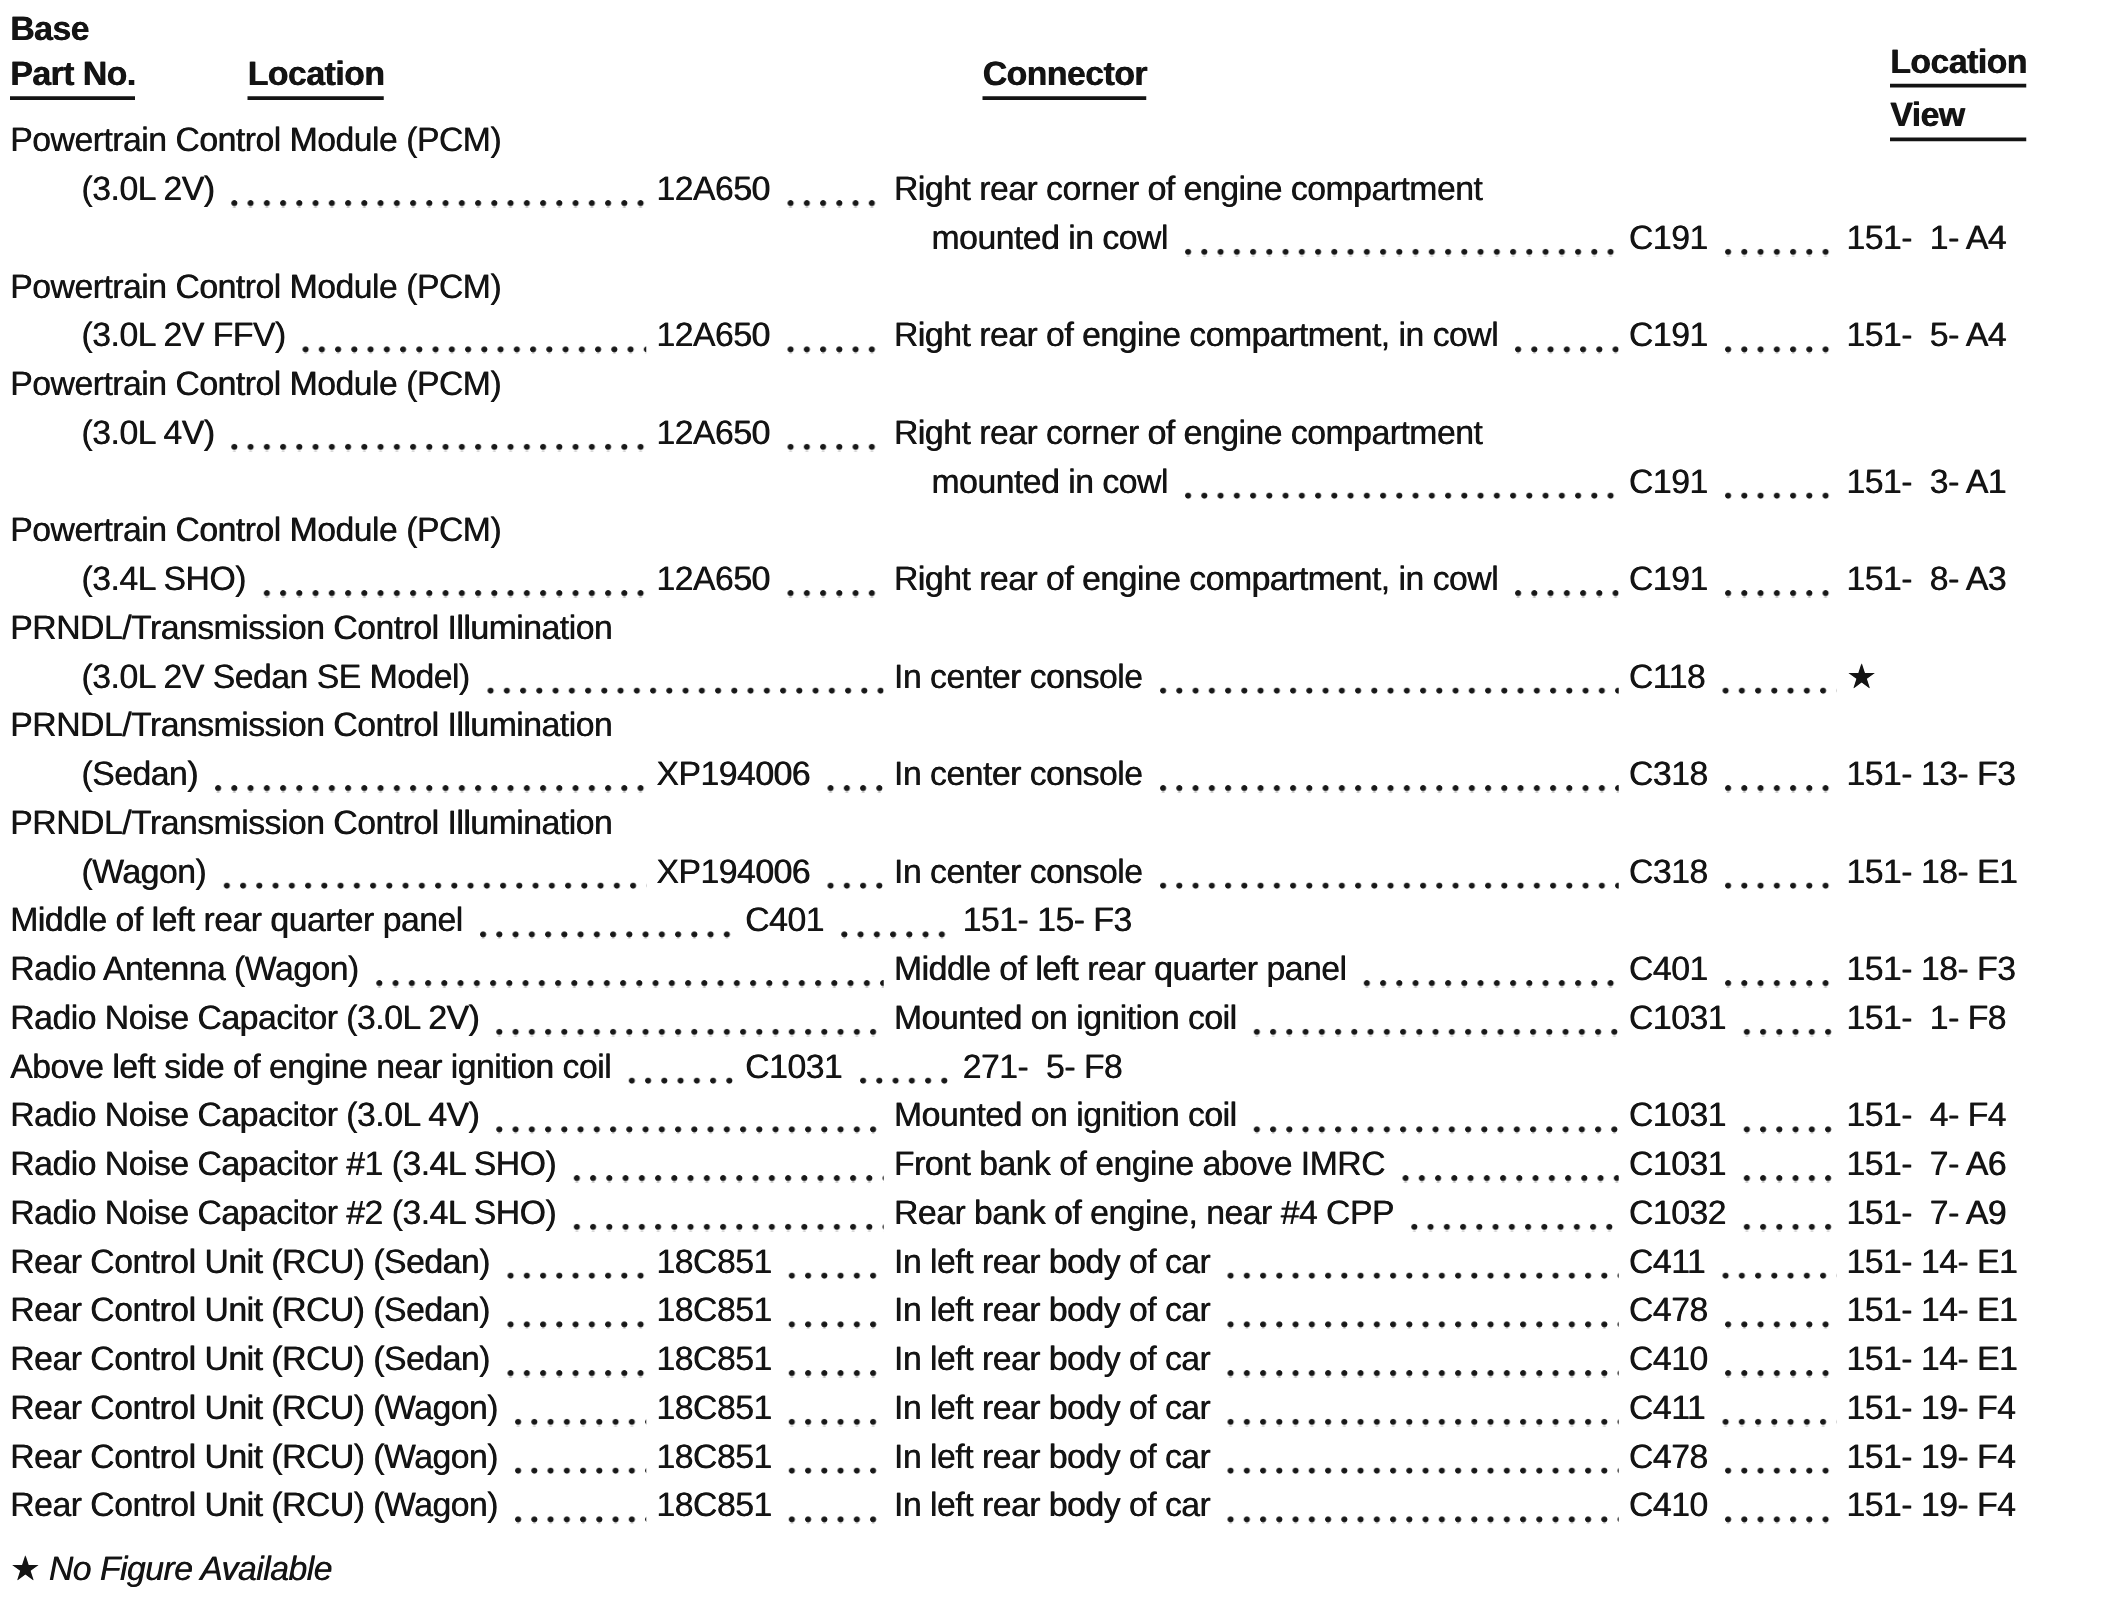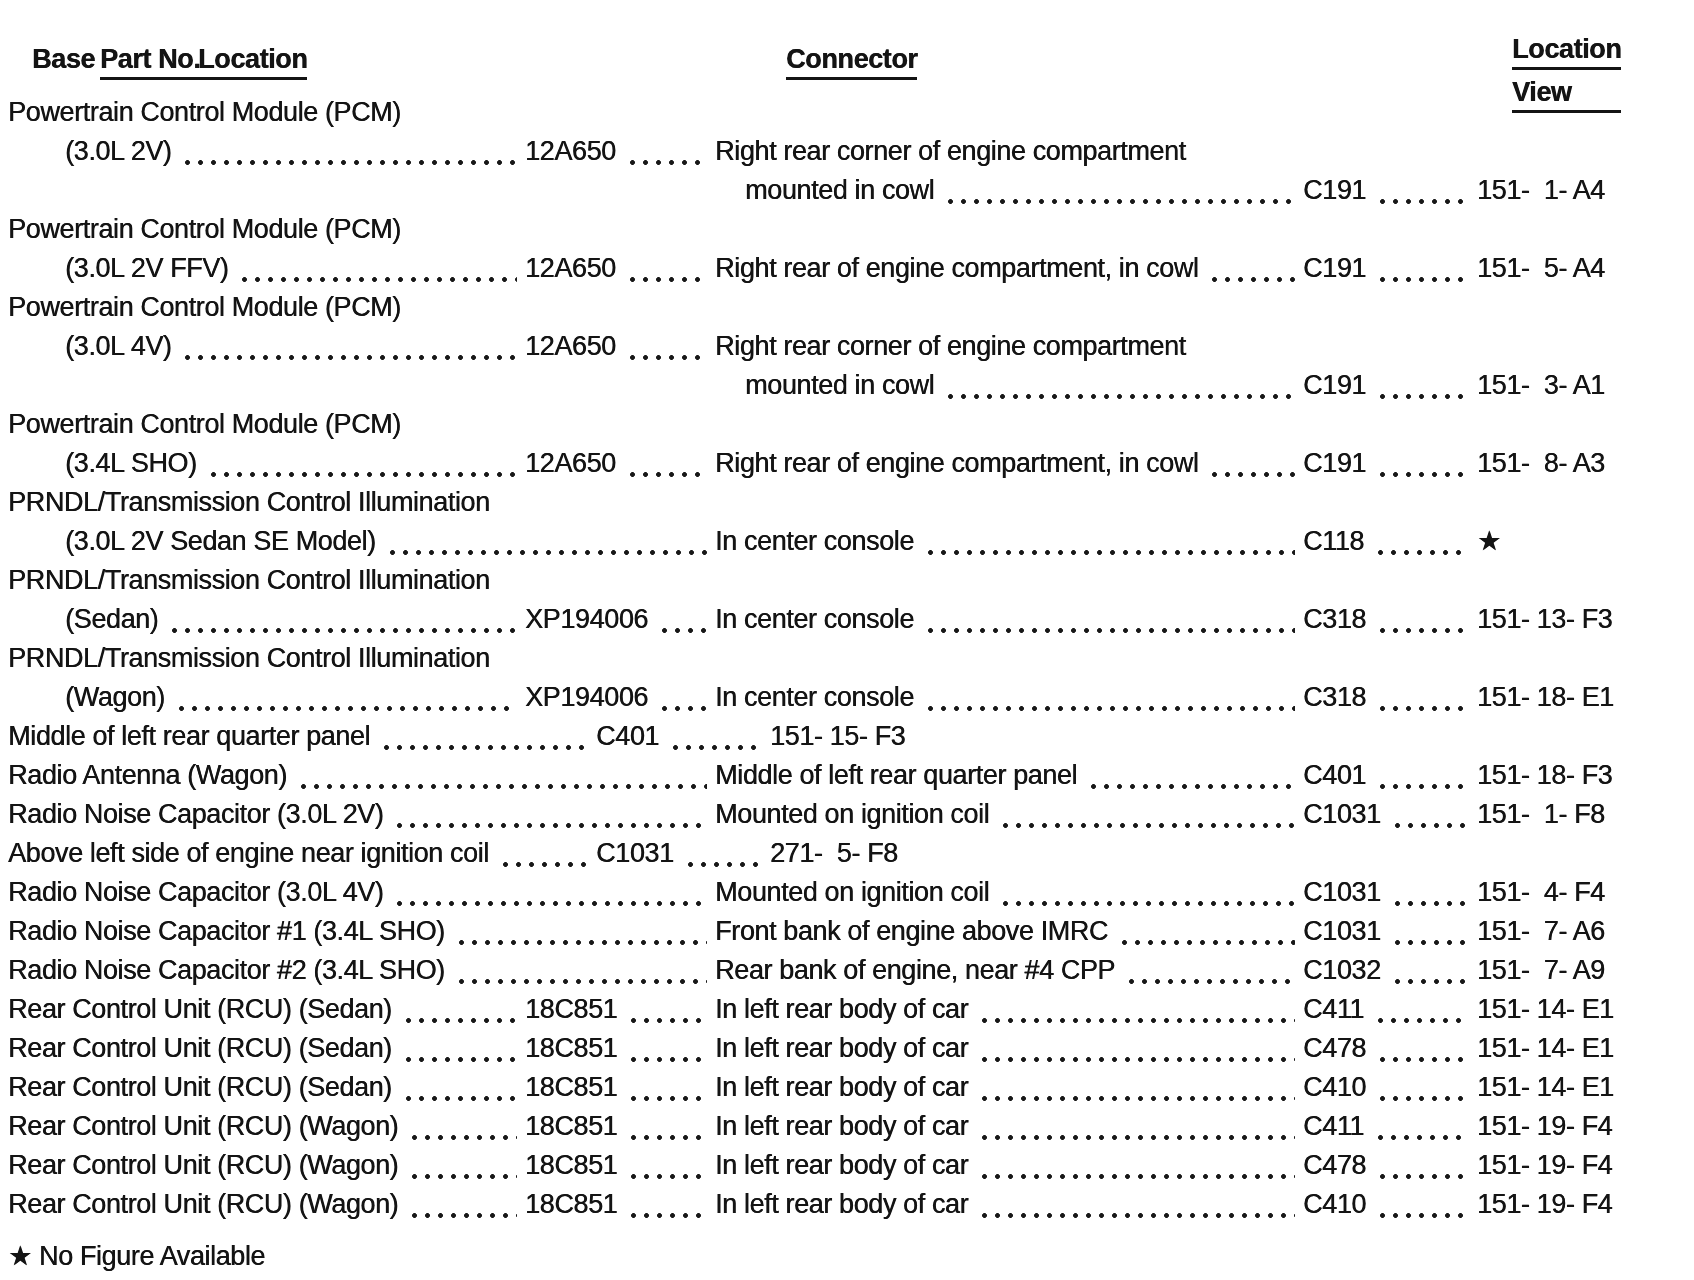--- a/index.html
+++ b/index.html
@@ -12,21 +12,21 @@
     overflow:hidden;
     padding-left:8px;box-sizing:border-box;
   }
   .t{white-space:nowrap;padding-bottom:3px;text-shadow:0.45px 0 0 currentColor;}
   .pre{white-space:pre;}
   
   .hdr-row{display:flex;align-items:flex-end;height:80px;}
   .hlabel{font-weight:700;text-shadow:0.5px 0 0 currentColor;white-space:nowrap;}
   .hu{border-bottom:3.5px solid currentColor;padding-bottom:2px;display:inline-block;}
   .u2{box-shadow:0 7px 0 -3.5px currentColor;}
-  .hcol{display:flex;flex-direction:row;align-items:flex-start;gap:5px;margin-left:24px;}
+  .hcol{display:flex;flex-direction:column;align-items:flex-start;gap:5px;}
   .hdr-view{position:absolute;left:1512px;top:34px;display:flex;flex-direction:column;gap:7px;}
   
   #rows{margin-top:12px;text-align:center;}
   .line{display:flex;align-items:flex-end;height:39px;}
   .cell{display:flex;align-items:flex-end;overflow:visible;}
   .c-full{width:1680px;}
   .c-comp{width:517px;}
   .c-comp.wide{width:707px;}
   .c-part{width:190px;}
   .c-loc{width:588px;}
@@ -36,21 +36,21 @@
   .indent{padding-left:57px;}
   .loc-indent{padding-left:30px;}
   .dots{
     flex:1 1 auto;min-width:12px;align-self:stretch;
     margin:0 8px 0 12px;
     background-image:radial-gradient(circle at 2.5px 2.5px,#181818 2.1px,rgba(0,0,0,0) 2.7px);
     background-size:13px 6px;
     background-repeat:repeat-x;
     background-position:left 2px bottom 4px;
   }
-  .footnote{margin-top:17px;}
+  .footnote{margin-top:17px;font-style:italic;}
 </style>
 </head>
 <body>
 
 <div class="page">
 
   <div class="hdr-row">
     <div class="cell c-part">
       <span class="hcol">
         <span class="hlabel">Base</span>

